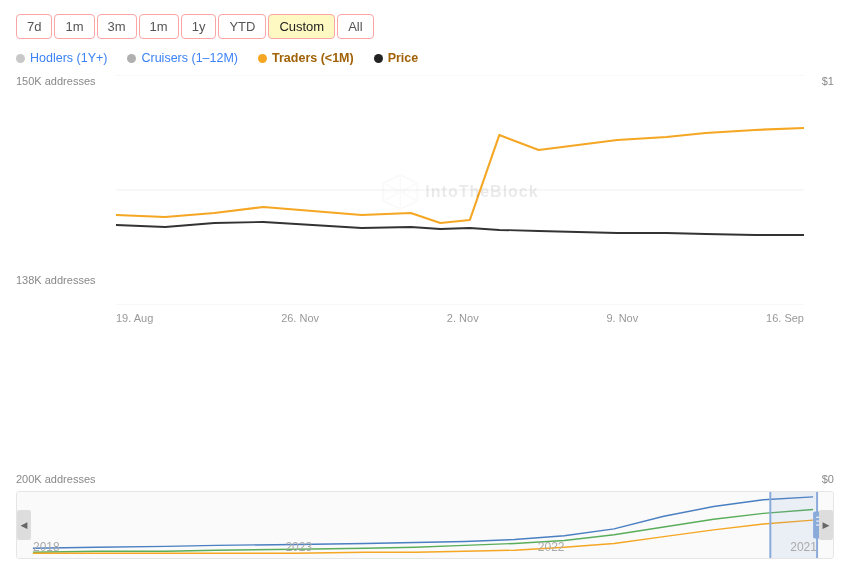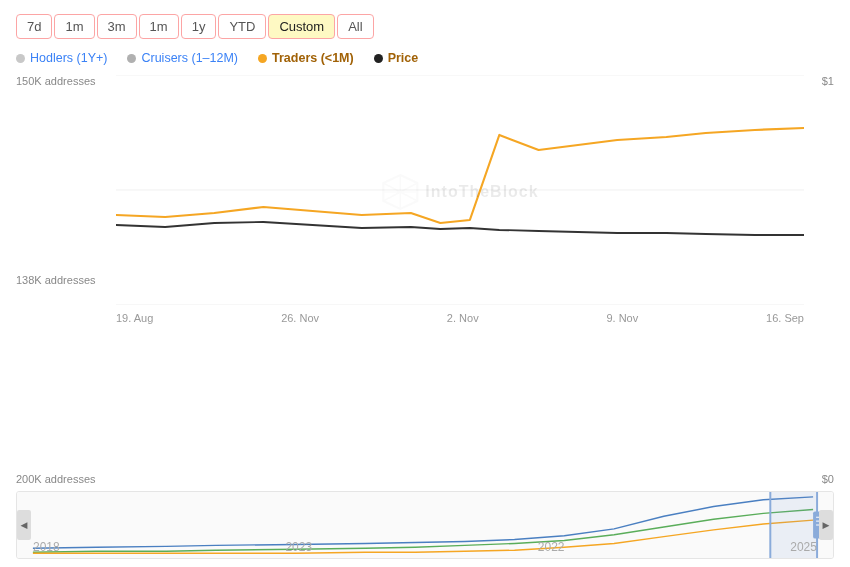--- a/index.html
+++ b/index.html
@@ -279,17 +279,17 @@
     </svg>
     
     
     <div class="overview-scroll-right">▶</div>
     
     
     <div class="overview-x-labels">
       <span>2018</span>
       <span>2023</span>
       <span>2022</span>
-      <span>2025</span>
+      <span>2021</span>
     </div>
   </div>
 
 </div>
 
 </body></html>

